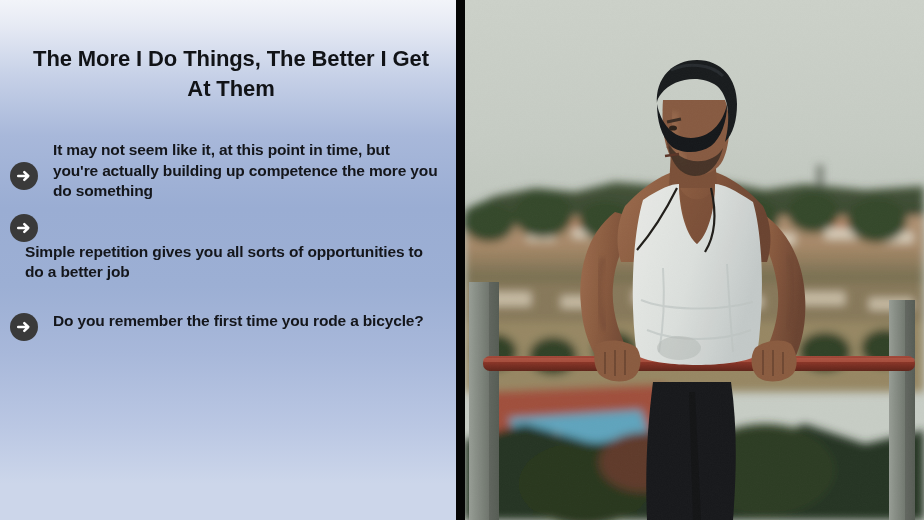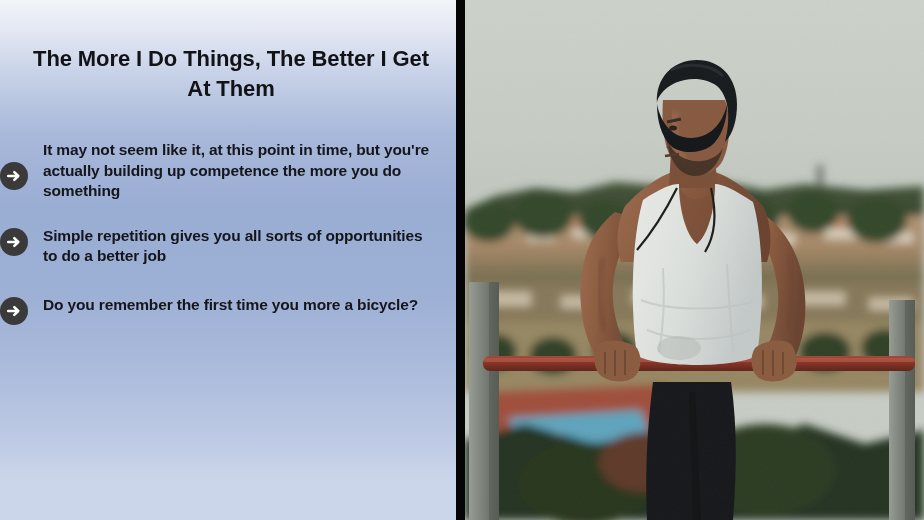--- a/index.html
+++ b/index.html
@@ -57,20 +57,21 @@
     position: absolute;
     left: 0;
     top: 140px;
     width: 456px;
   }
 
   .bullet-row {
     position: relative;
     display: flex;
     align-items: flex-start;
+    padding-left: 10px;
   }
 
   .bullet-icon {
     flex: 0 0 auto;
     width: 28px;
     height: 28px;
     border-radius: 50%;
     background: #3a3a3a;
     display: flex;
     align-items: center;
@@ -88,21 +89,21 @@
     font-size: 15.5px;
     line-height: 20.5px;
     font-weight: bold;
     color: #14161b;
     letter-spacing: -0.15px;
   }
 
   
   .row-0 { margin-top: 0px; }
   .row-0 .bullet-icon { margin-top: 22px; }
-  .row-1 { margin-top: 24px; }
+  .row-1 { margin-top: 10px; flex-direction: column; }
   .row-2 { margin-top: 28px; }
   .row-3 { margin-top: 41px; }
 
   
   .divider {
     position: absolute;
     left: 456px;
     top: 0;
     width: 9px;
     height: 520px;
@@ -157,21 +158,21 @@
         </span>
         <span class="bullet-text">Simple repetition gives you all sorts of opportunities to do a better job</span>
       </div>
 
       <div class="bullet-row row-2">
         <span class="bullet-icon">
           <svg width="18" height="18" viewBox="0 0 18 18" aria-hidden="true">
             <path d="M3.2 9 H12.1 M9.3 5.2 L13.3 9 L9.3 12.8" fill="none" stroke="#ffffff" stroke-width="2.5" stroke-linecap="round" stroke-linejoin="round"></path>
           </svg>
         </span>
-        <span class="bullet-text">Do you remember the first time you more a bicycle?</span>
+        <span class="bullet-text">Do you remember the first time you rode a bicycle?</span>
       </div>
 
 
     </div>
   </div>
 
   <div class="divider"></div>
 
   <div class="photo">
     <svg class="photo-svg" viewBox="0 0 459 520" preserveAspectRatio="none">

